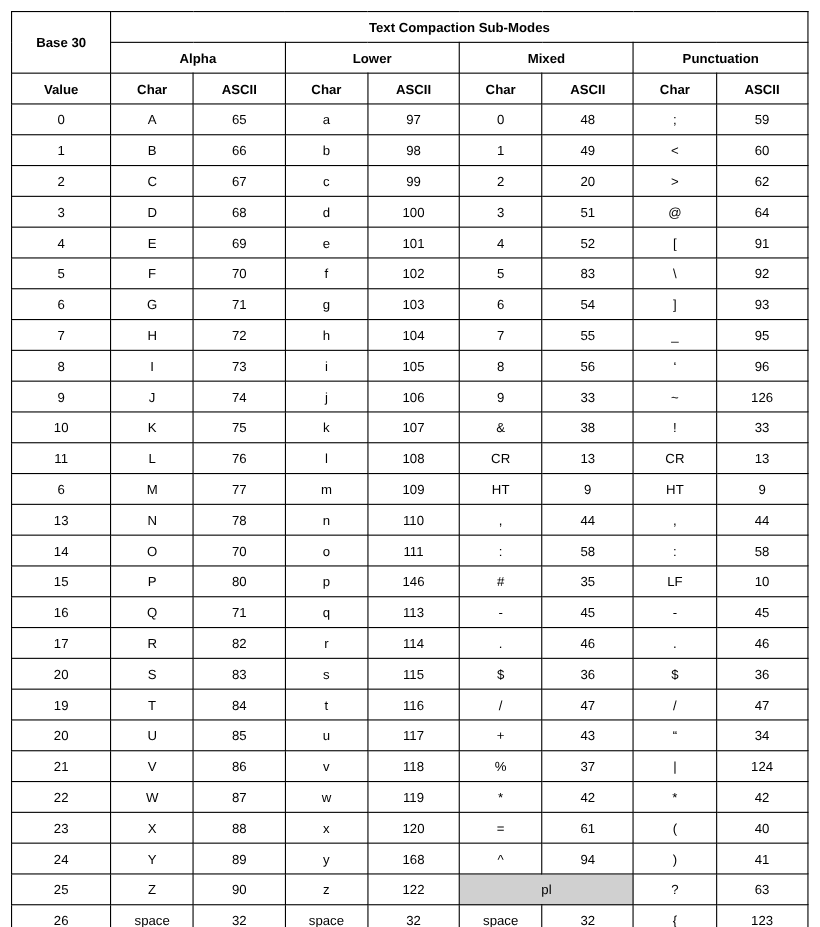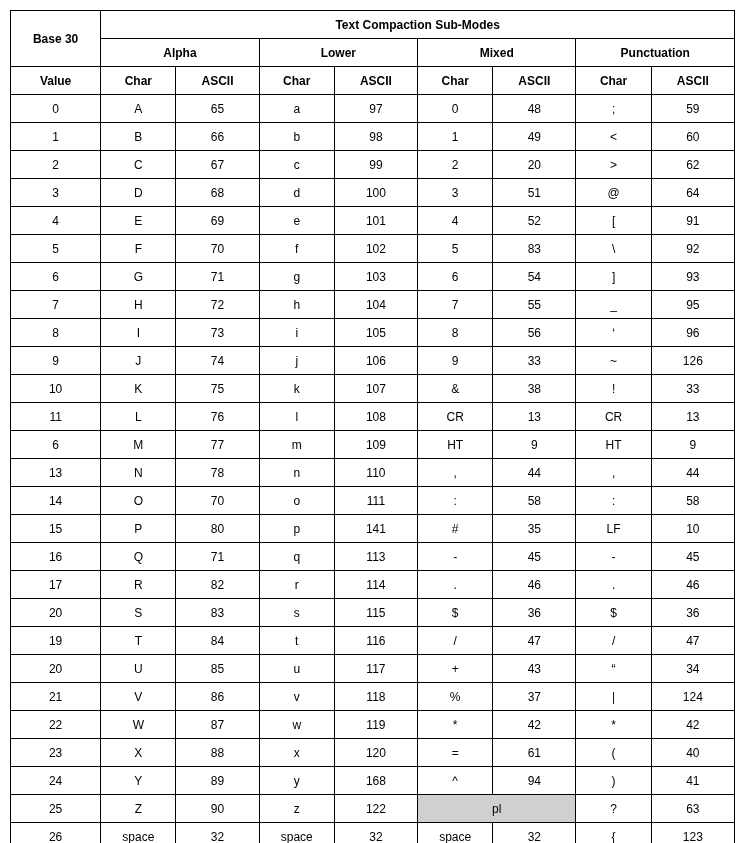--- a/index.html
+++ b/index.html
@@ -235,21 +235,21 @@
         <td>:</td>
         <td>58</td>
         <td>:</td>
         <td>58</td>
       </tr>
       <tr>
         <td>15</td>
         <td>P</td>
         <td>80</td>
         <td>p</td>
-        <td>141</td>
+        <td>146</td>
         <td>#</td>
         <td>35</td>
         <td>LF</td>
         <td>10</td>
       </tr>
       <tr>
         <td>16</td>
         <td>Q</td>
         <td>71</td>
         <td>q</td>

